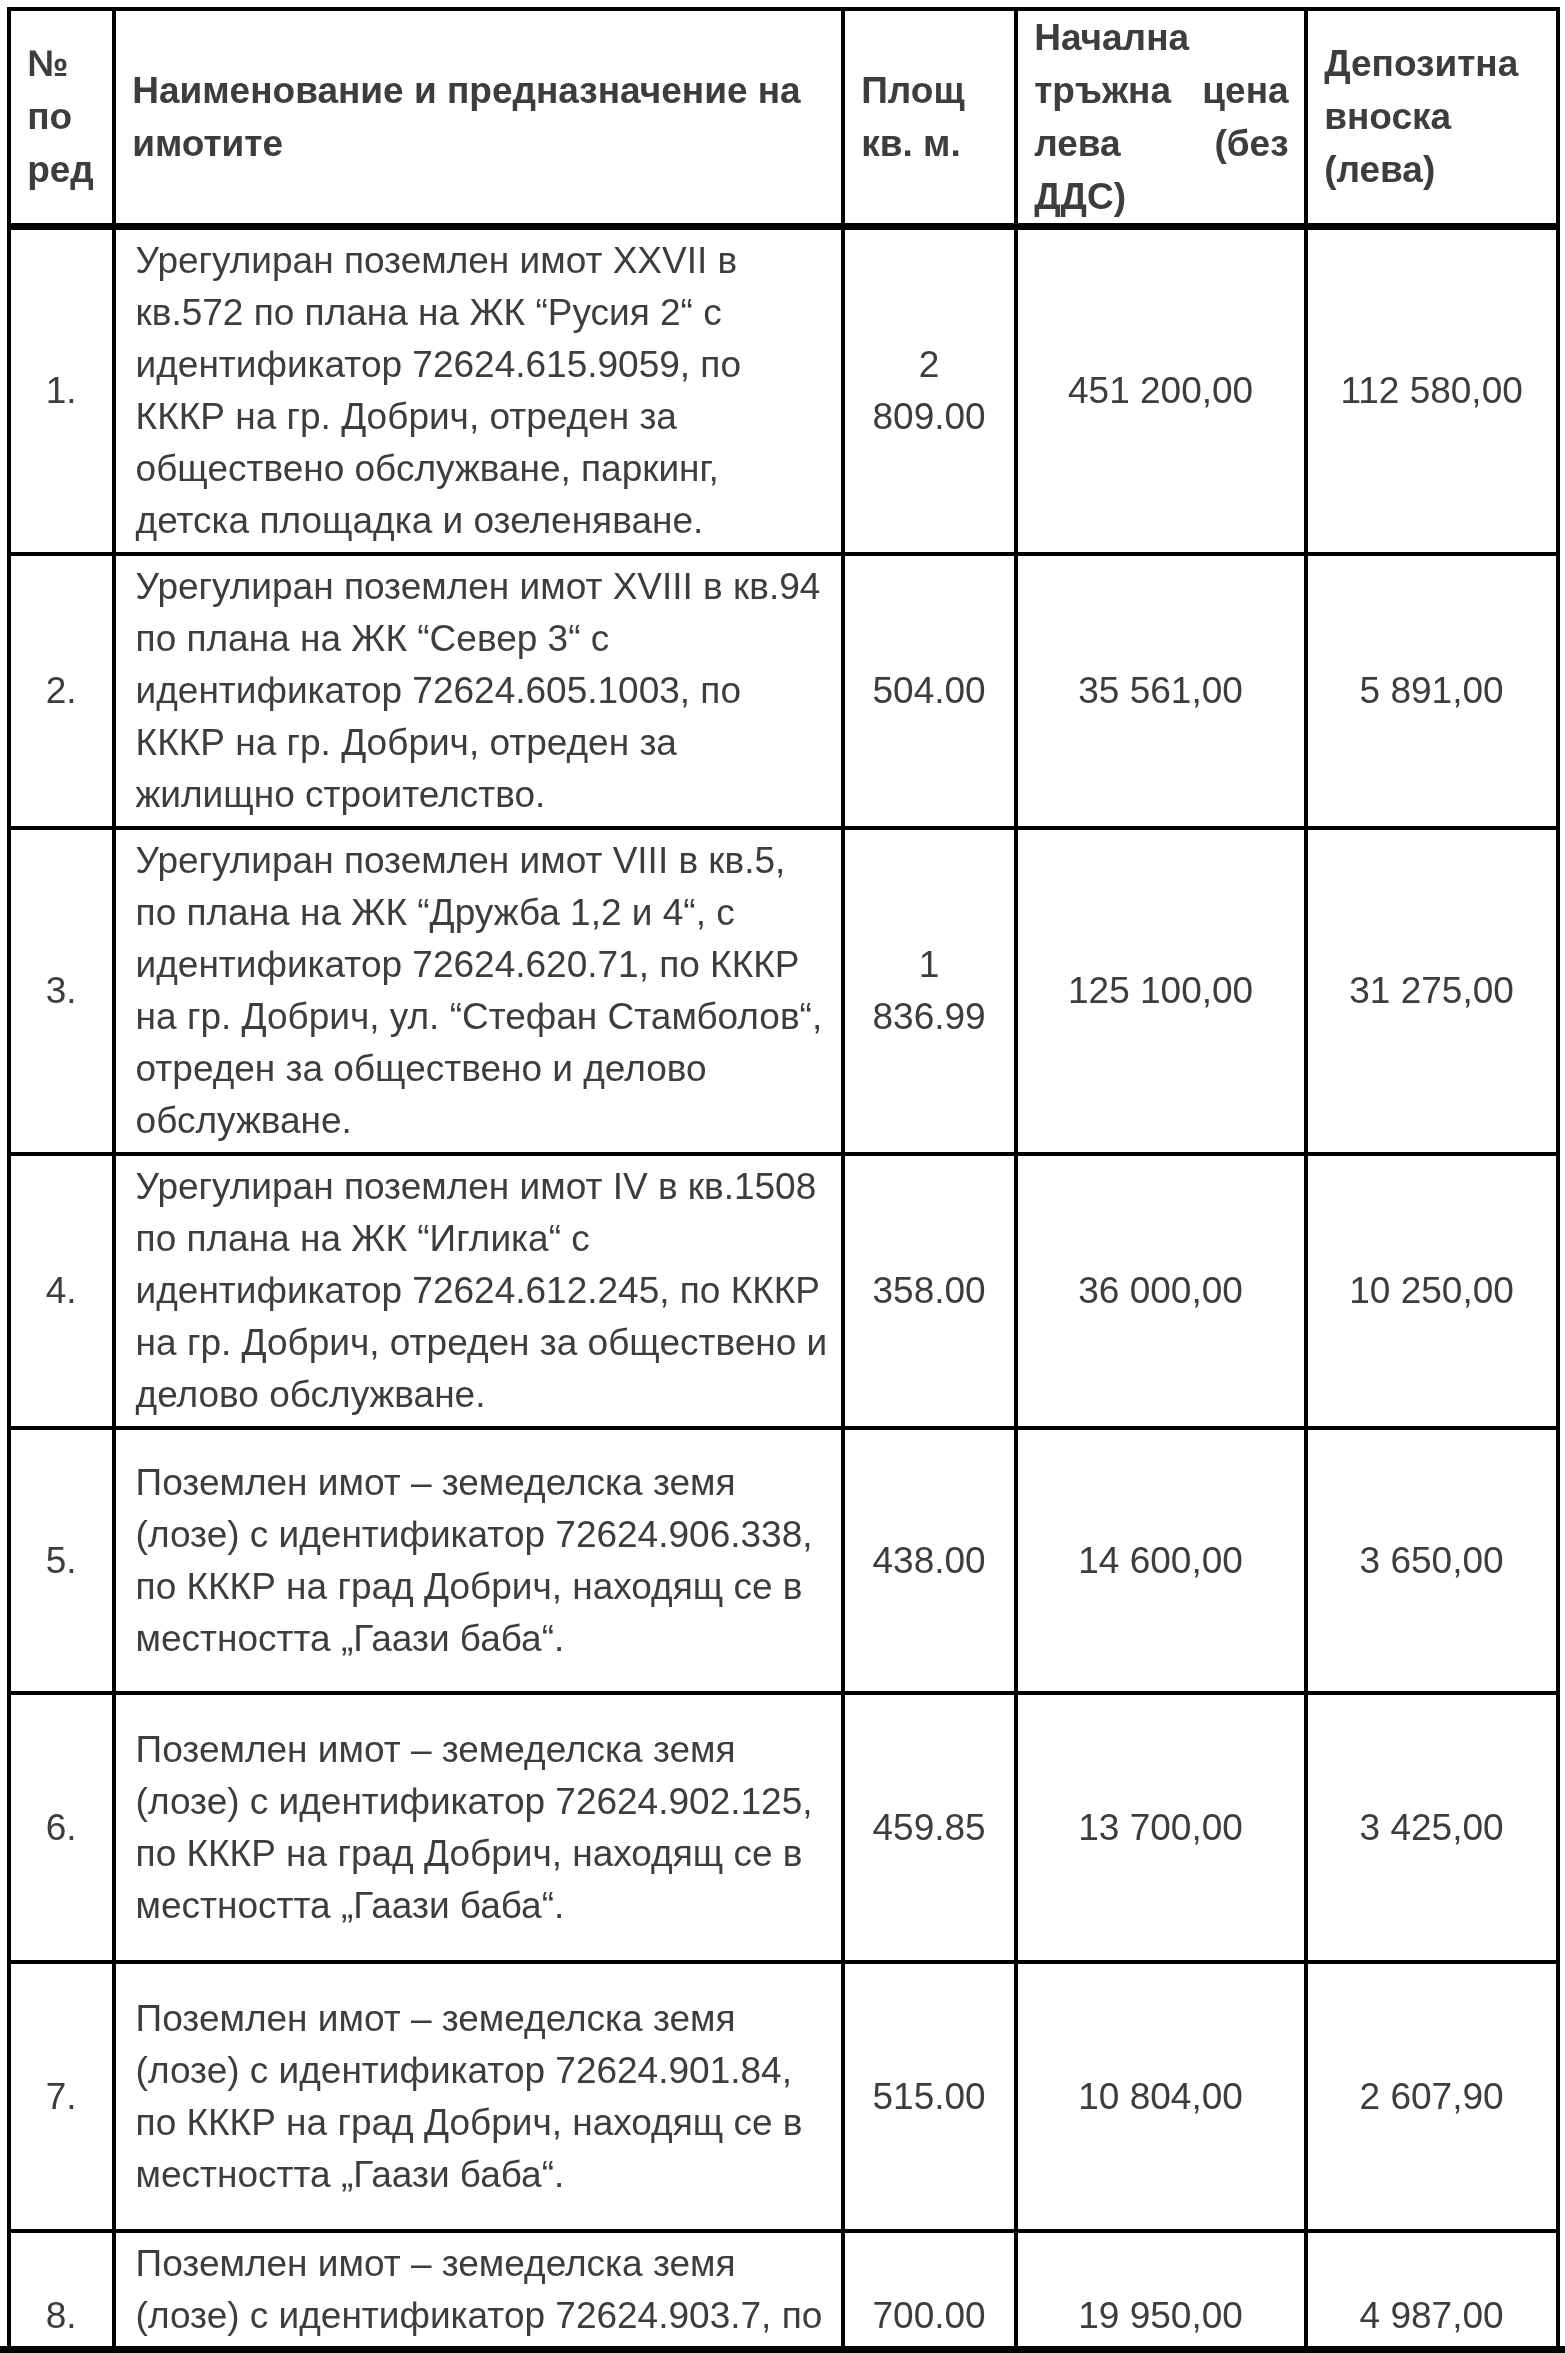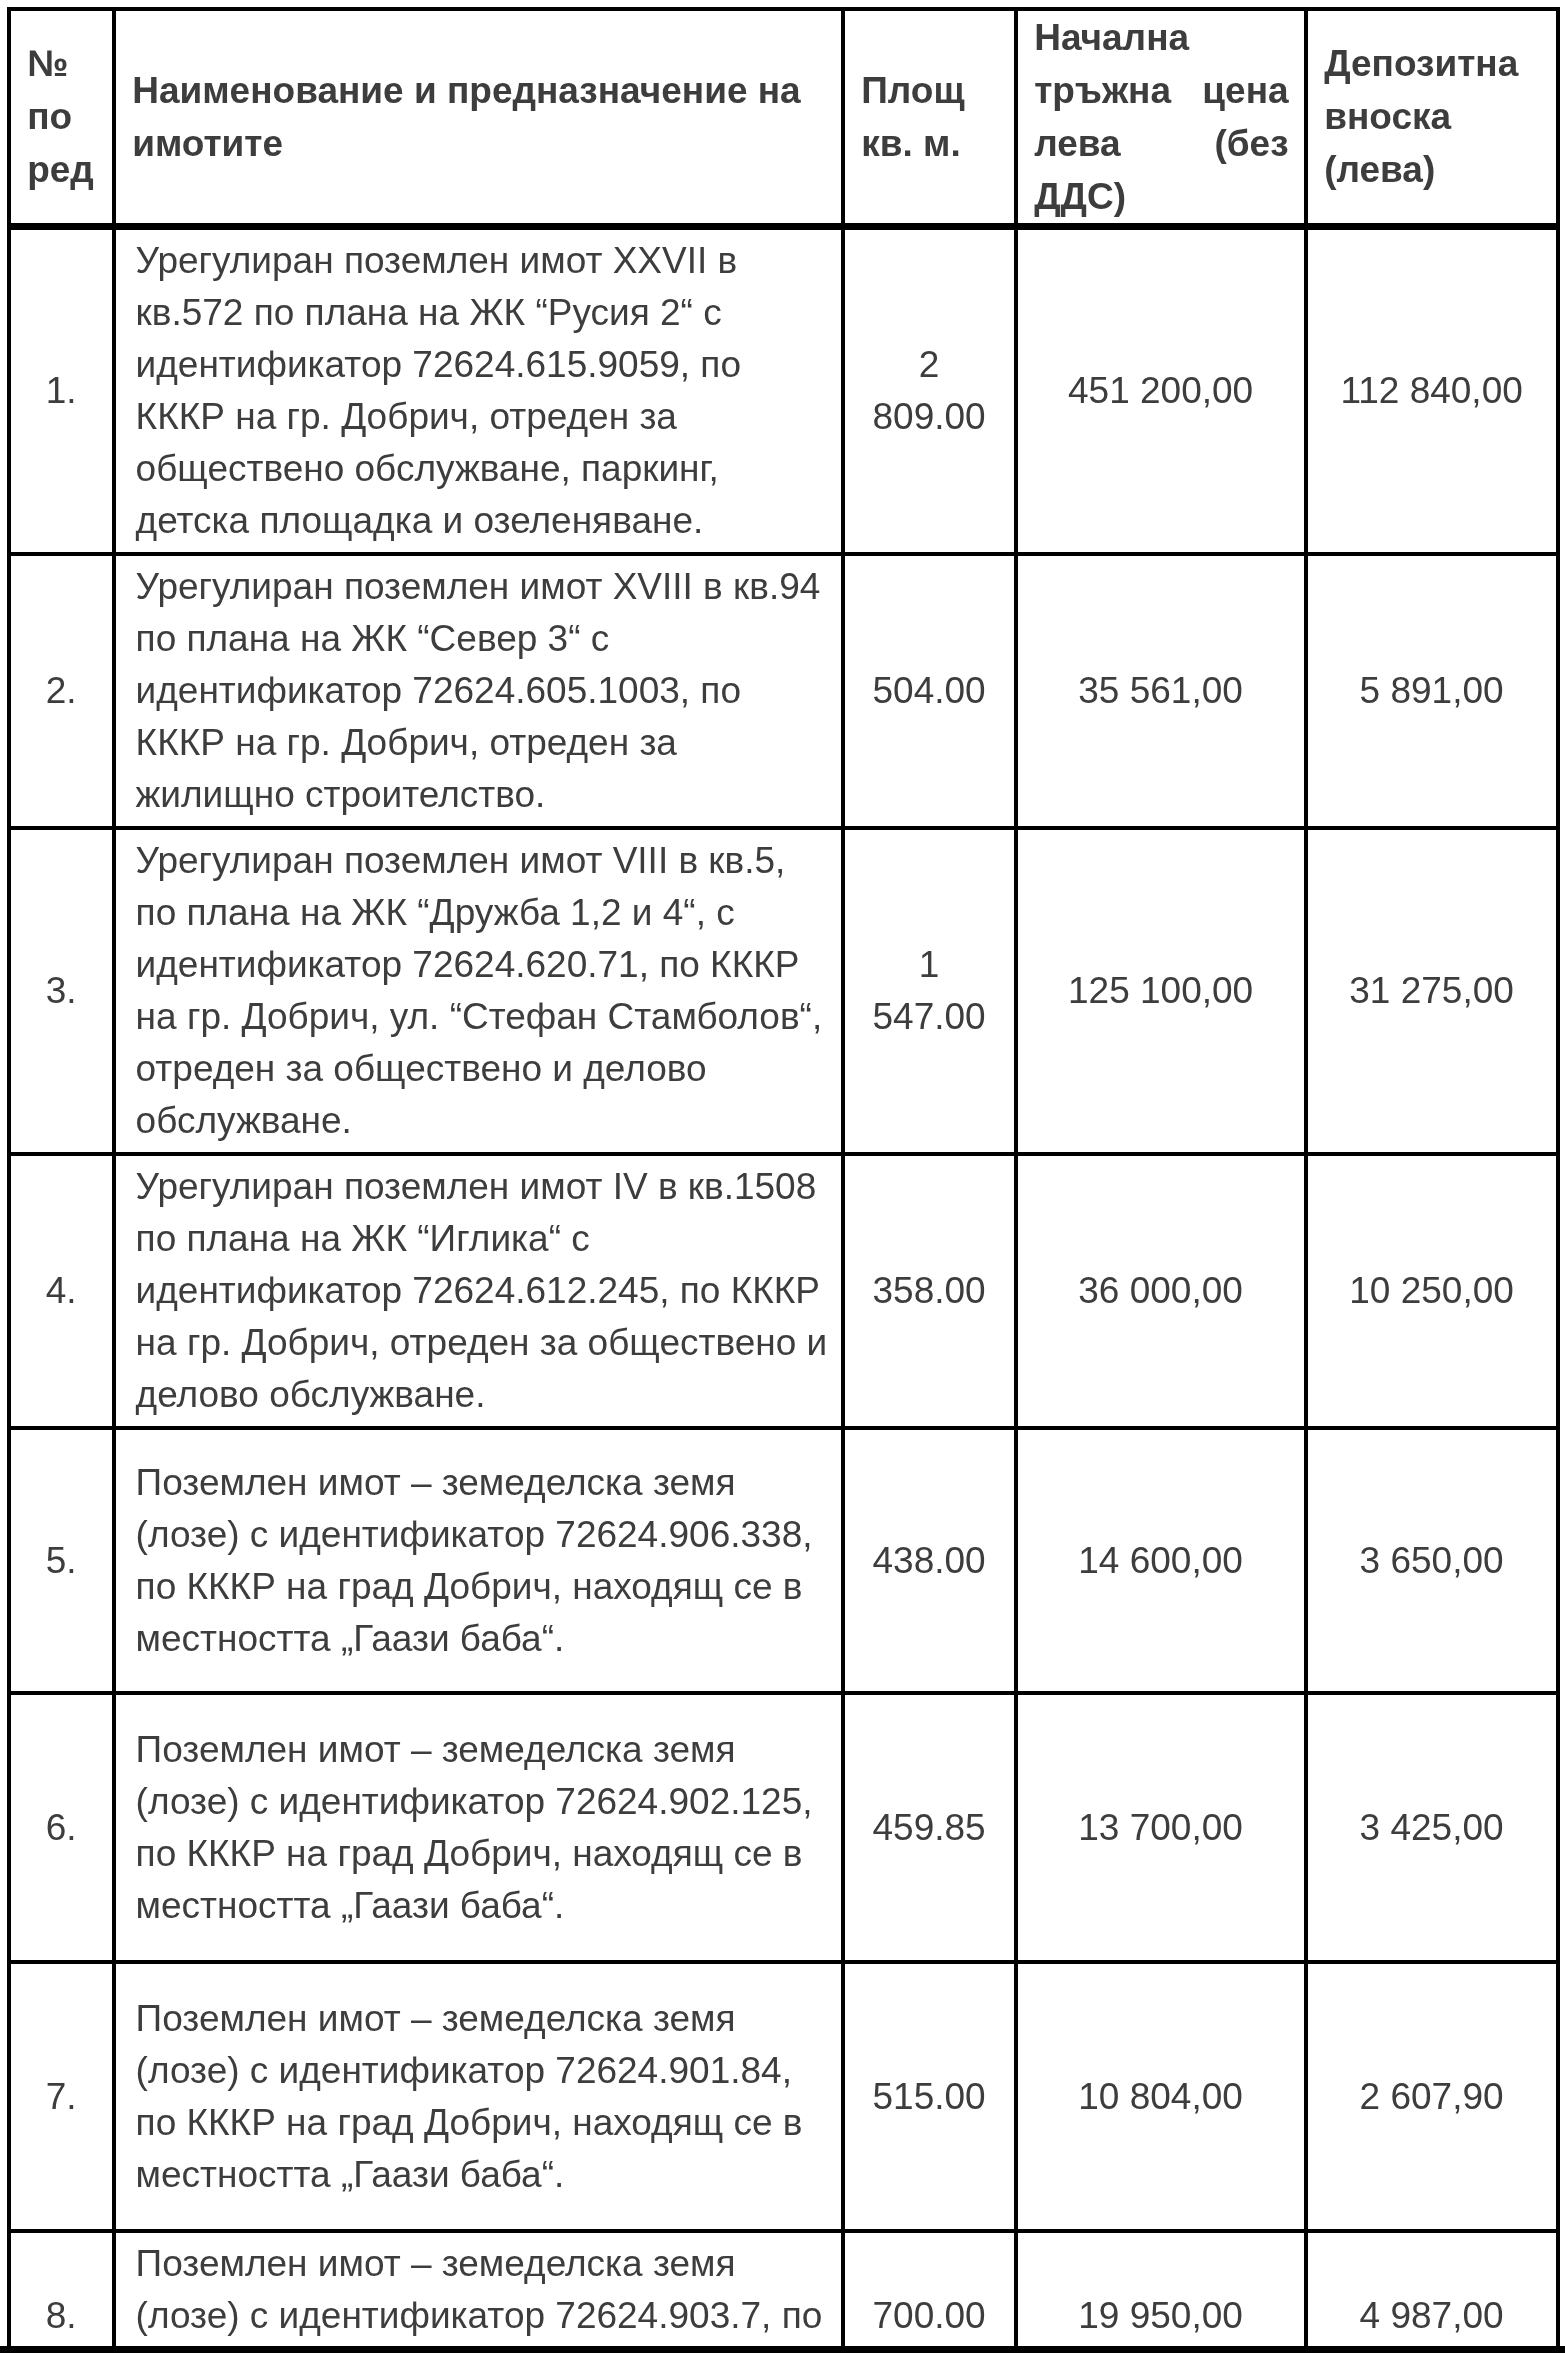--- a/index.html
+++ b/index.html
@@ -106,33 +106,33 @@
         <col class="c-area">
         <col class="c-price">
         <col class="c-deposit">
     </colgroup>
     <tbody>
         <tr class="r1">
       <td class="t-num">1.</td>
       <td class="t-name">Урегулиран поземлен имот XXVII в кв.572 по плана на ЖК “Русия 2“ с идентификатор 72624.615.9059, по КККР на гр. Добрич, отреден за обществено обслужване, паркинг, детска площадка и озеленяване.</td>
       <td class="t-area">2 809.00</td>
       <td class="t-price">451 200,00</td>
-      <td class="t-deposit">112 840,00</td>
+      <td class="t-deposit">112 580,00</td>
     </tr>
     <tr class="r2">
       <td class="t-num">2.</td>
       <td class="t-name">Урегулиран поземлен имот XVIII в кв.94 по плана на ЖК “Север 3“ с идентификатор 72624.605.1003, по КККР на гр. Добрич, отреден за жилищно строителство.</td>
       <td class="t-area">504.00</td>
       <td class="t-price">35 561,00</td>
       <td class="t-deposit">5 891,00</td>
     </tr>
     <tr class="r3">
       <td class="t-num">3.</td>
       <td class="t-name">Урегулиран поземлен имот VIII в кв.5, по плана на ЖК “Дружба 1,2 и 4“, с идентификатор 72624.620.71, по КККР на гр. Добрич, ул. “Стефан Стамболов“, отреден за обществено и делово обслужване.</td>
-      <td class="t-area">1 547.00</td>
+      <td class="t-area">1 836.99</td>
       <td class="t-price">125 100,00</td>
       <td class="t-deposit">31 275,00</td>
     </tr>
     <tr class="r4">
       <td class="t-num">4.</td>
       <td class="t-name">Урегулиран поземлен имот IV в кв.1508 по плана на ЖК “Иглика“ с идентификатор 72624.612.245, по КККР на гр. Добрич, отреден за обществено и делово обслужване.</td>
       <td class="t-area">358.00</td>
       <td class="t-price">36 000,00</td>
       <td class="t-deposit">10 250,00</td>
     </tr>

